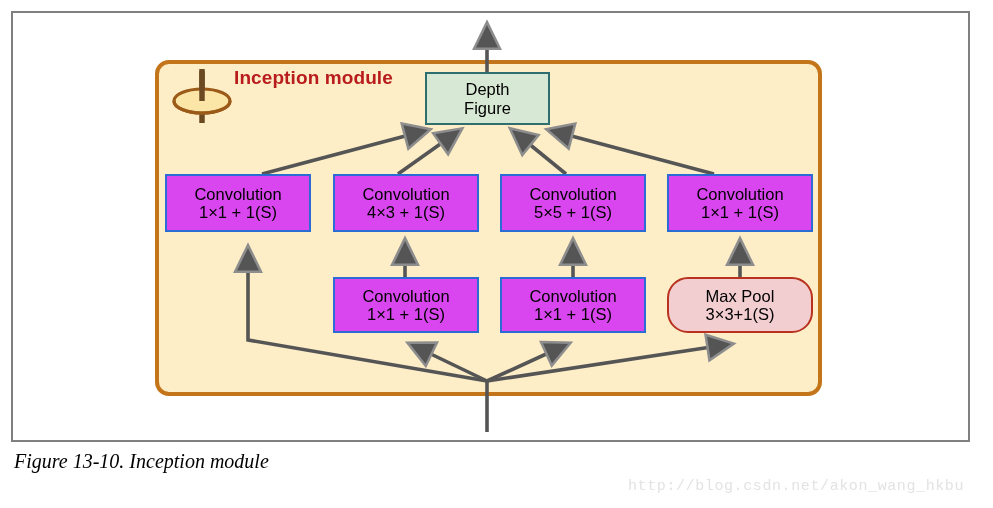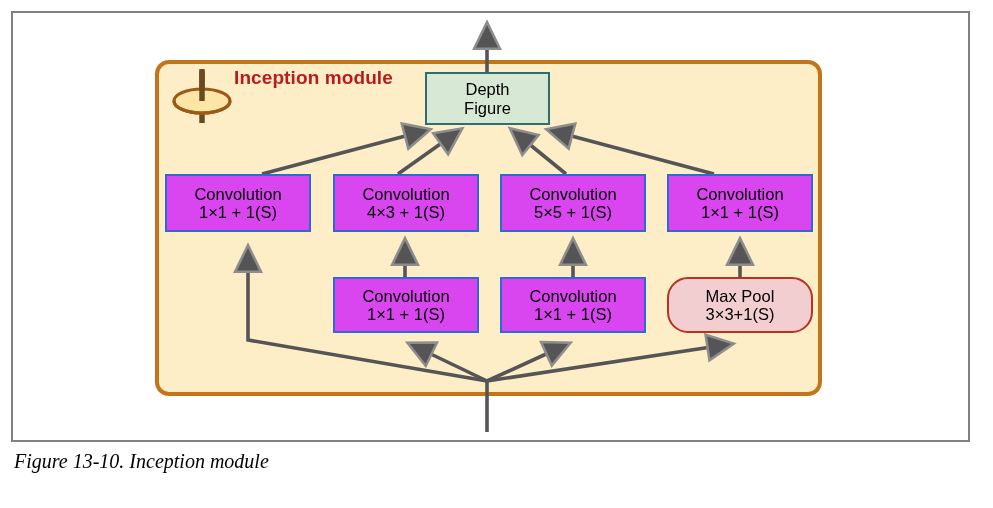--- a/index.html
+++ b/index.html
@@ -202,14 +202,15 @@
     <span class="ln">1×1 + 1(S)</span>
   </div>
 
   <div class="node node-pool" style="left:667px; top:277px; width:146px; height:56px;border-radius:21px;">
     <span class="ln">Max Pool</span>
     <span class="ln">3×3+1(S)</span>
   </div>
 
   <div class="caption">Figure 13-10. Inception module</div>
 
+  <div class="watermark">http://blog.csdn.net/akon_wang_hkbu</div>
 
 </div>
 
 </body></html>

